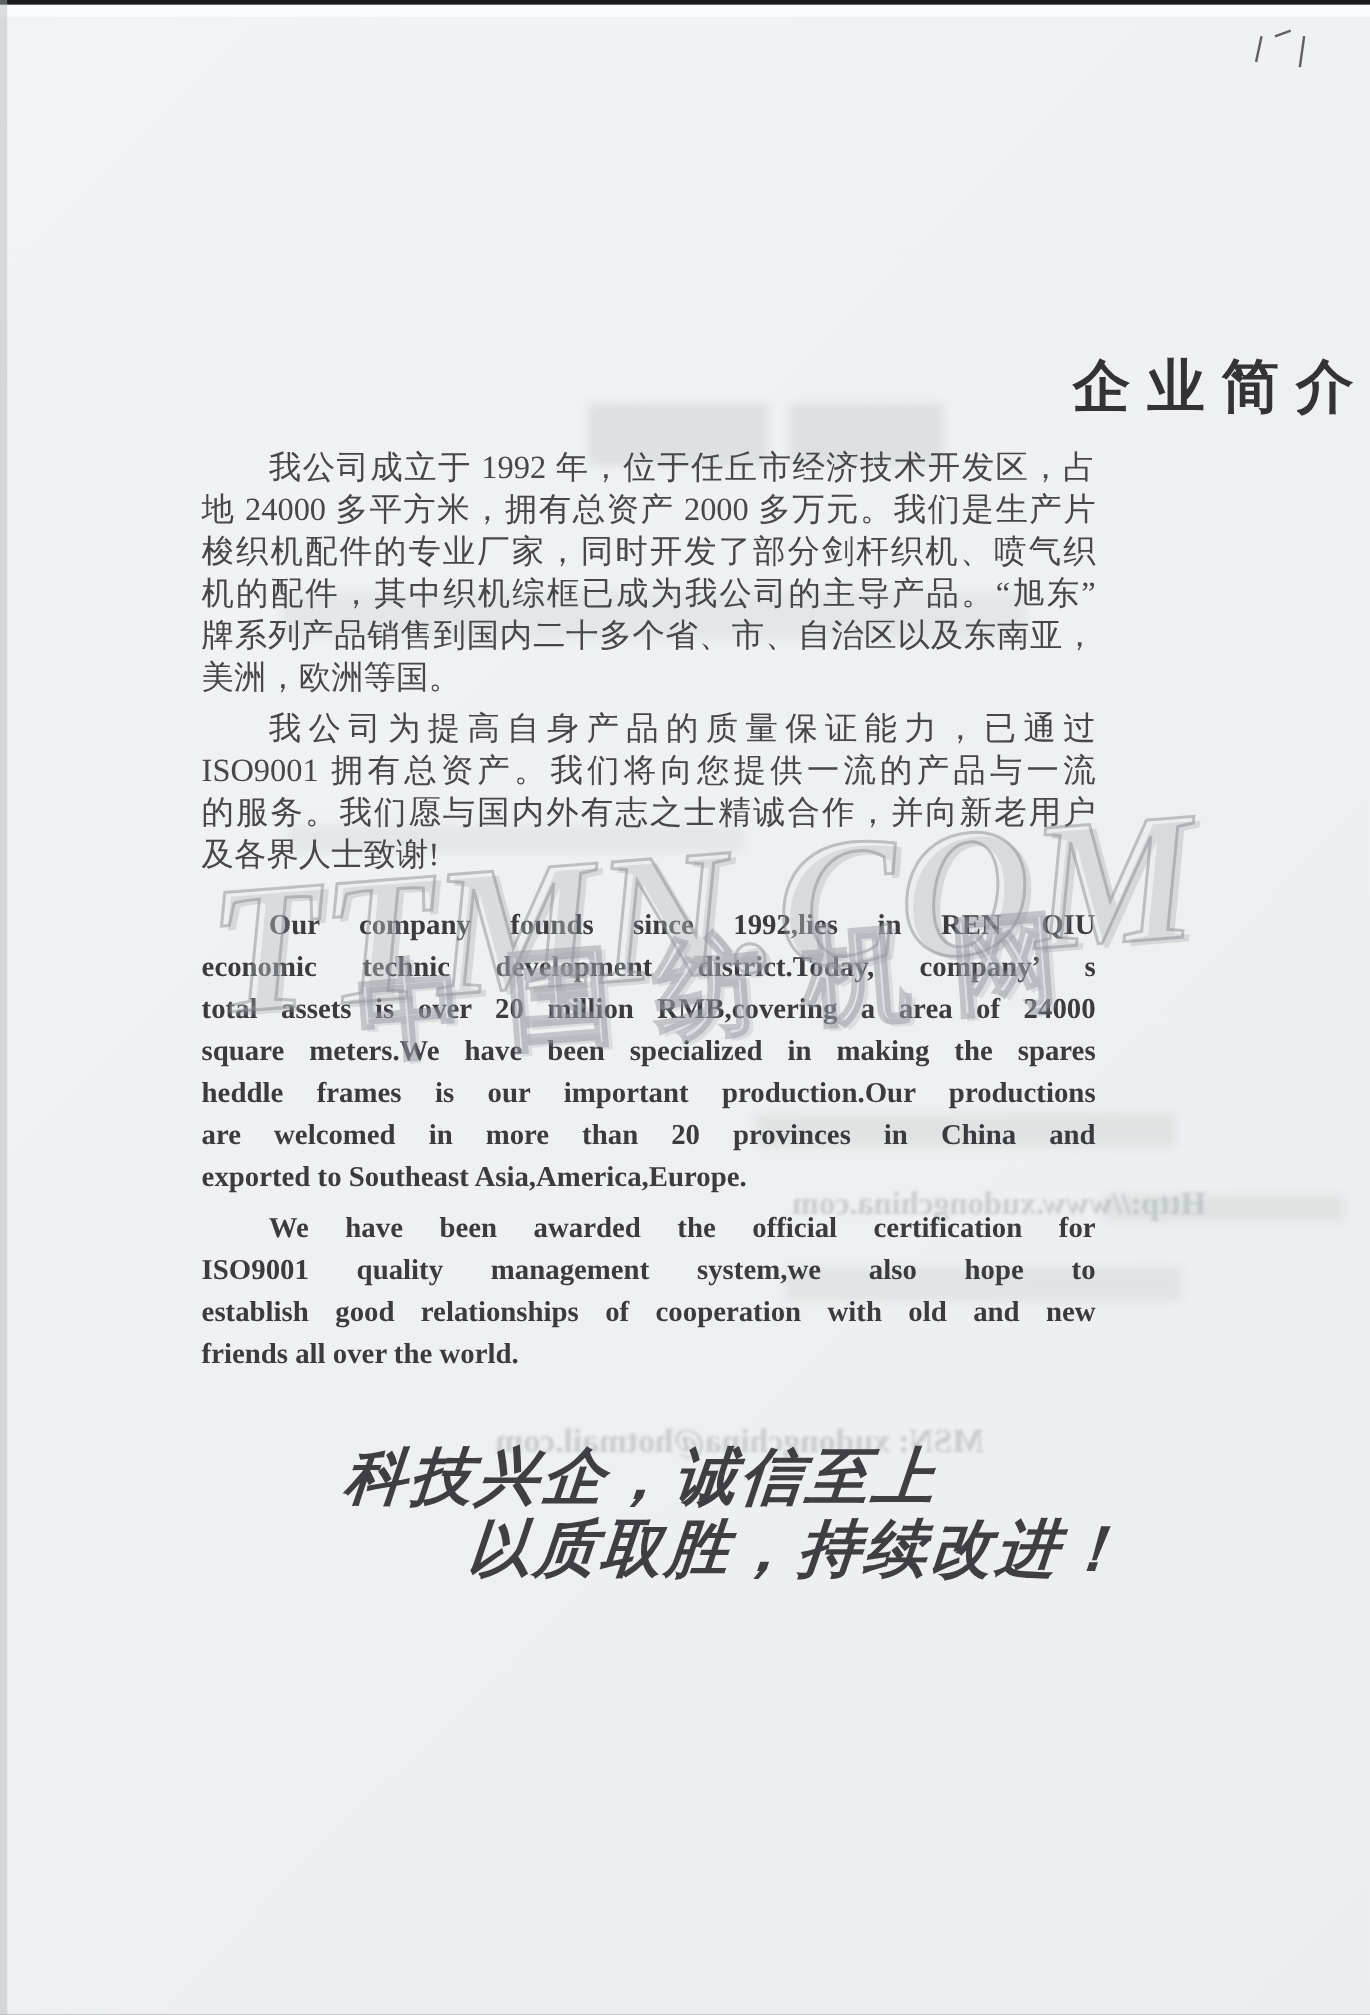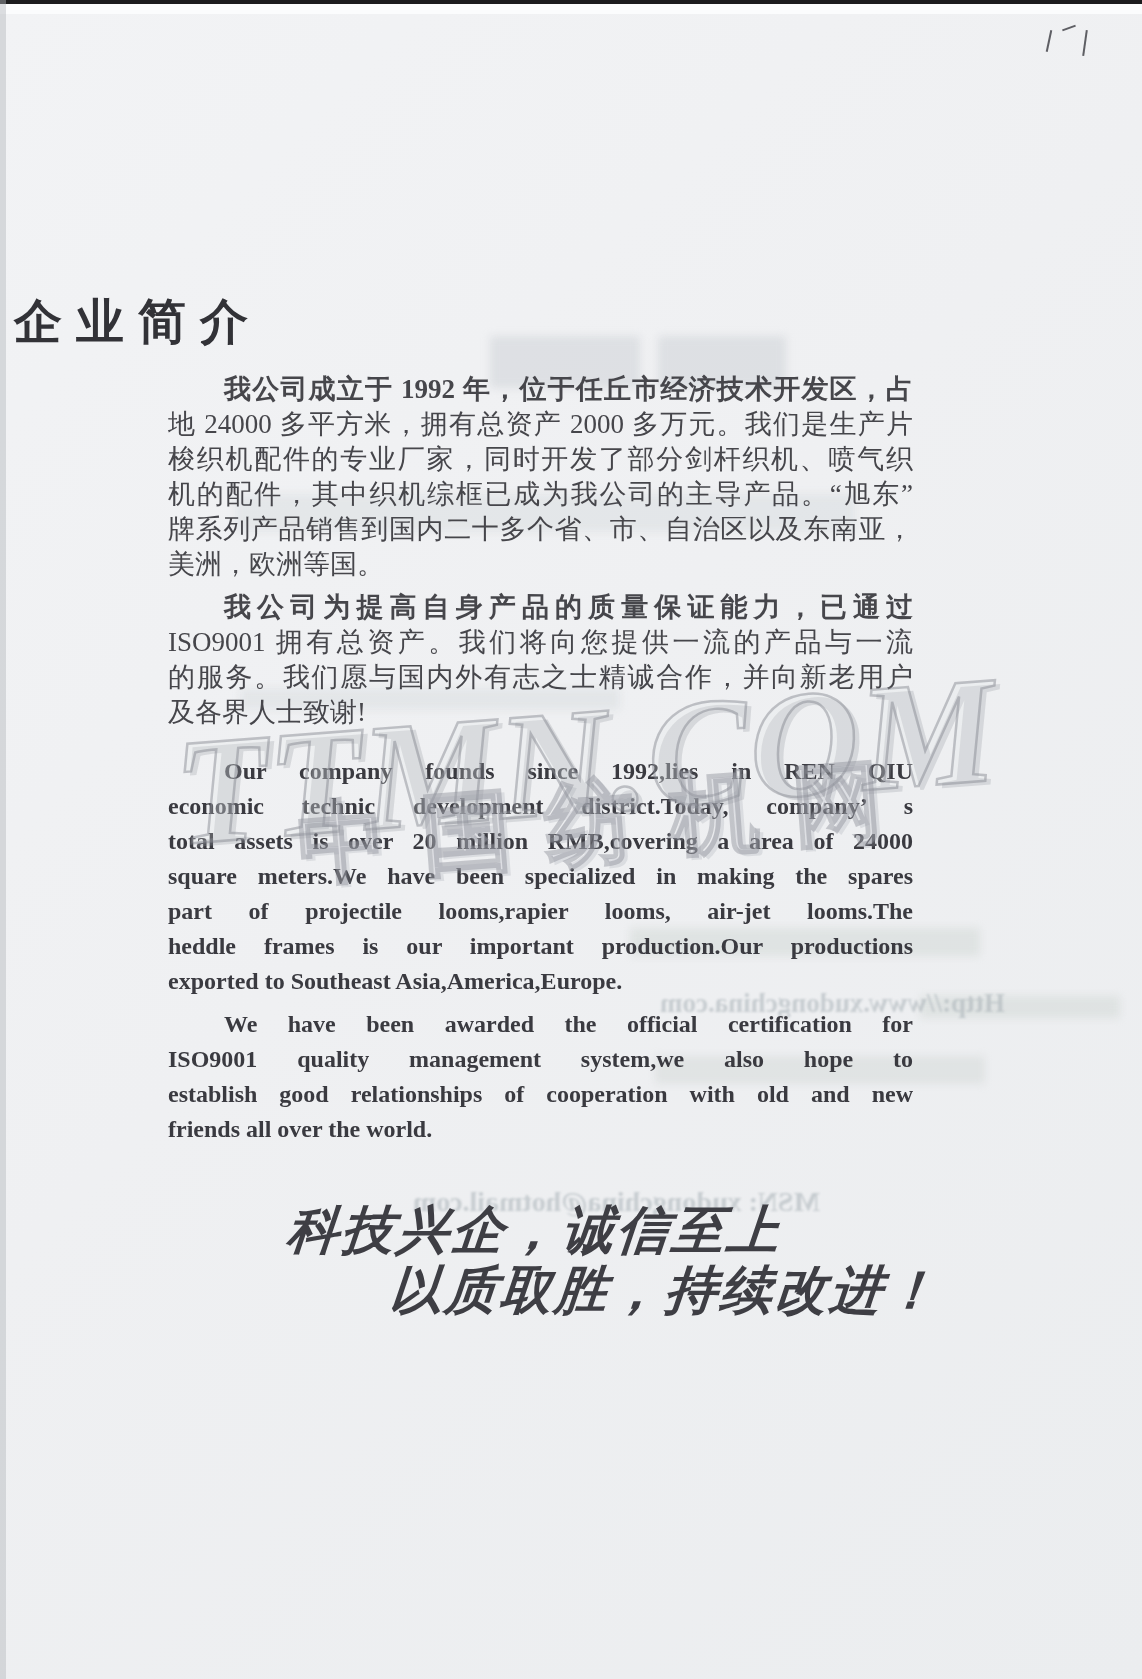--- a/index.html
+++ b/index.html
@@ -10,36 +10,36 @@
     background:linear-gradient(135deg,#f2f3f5 0%,#eff0f2 45%,#ebedef 100%);
     overflow:hidden;
     font-family:"Liberation Serif","DejaVu Serif",serif;
   }
   .scan-edge-top{position:absolute;left:0;top:0;width:100%;height:4px;background:#1b1b1d;}
   .scan-edge-top2{position:absolute;left:0;top:4px;width:100%;height:10px;background:#fbfcfd;}
   .scan-edge-left{position:absolute;left:0;top:0;width:6px;height:100%;background:rgba(180,184,188,0.45);}
   .mark{position:absolute;background:rgba(45,45,52,0.75);}
   .title{
     position:absolute;left:0;top:258px;width:100%;
-    text-align:left;font-size:48px;font-weight:bold;
+    text-align:right;font-size:48px;font-weight:bold;
     letter-spacing:14px;text-indent:14px;color:#323237;
   }
   .body{position:absolute;left:168px;top:372px;width:745px;z-index:4;}
   .para{margin:0;}
   .para.p1{margin-bottom:8px;}
   .para.p2{margin-bottom:24px;}
   .para.p3{margin-bottom:8px;}
   .line{
     height:35px;line-height:35px;
     text-align:justify;text-align-last:justify;
     white-space:nowrap;overflow:visible;
   }
   .zh .line{font-size:27px;color:#46464b;}
   .en .line{font-size:24px;font-weight:bold;color:#3a3a40;}
-  .line.first{text-indent:56px;font-weight:bold;}
+  .line.first{text-indent:56px;}
   .line.last{text-align-last:left;}
   .watermark{
     position:absolute;left:175px;top:682px;width:900px;z-index:6;
     transform:rotate(-4.5deg);pointer-events:none;
   }
   .wm-main{
     font-size:152px;line-height:1;font-style:italic;font-weight:bold;
     letter-spacing:1px;white-space:nowrap;
     color:rgba(228,230,234,0.22);
     -webkit-text-stroke:2.5px rgba(128,131,140,0.45);
@@ -105,22 +105,22 @@
       <div class="line first">我公司为提高自身产品的质量保证能力，已通过</div>
       <div class="line">ISO9001 拥有总资产。我们将向您提供一流的产品与一流</div>
       <div class="line">的服务。我们愿与国内外有志之士精诚合作，并向新老用户</div>
       <div class="line last">及各界人士致谢!</div>
     </div>
     <div class="para p3 en">
       <div class="line first">Our company founds since 1992,lies in REN QIU</div>
       <div class="line">economic technic development district.Today, company’ s</div>
       <div class="line">total assets is over 20 million RMB,covering a area of 24000</div>
       <div class="line">square meters.We have been specialized in making the spares</div>
-      <div class="line">part of projectile looms,rapier looms, air-jet looms.The</div>
       <div class="line">heddle frames is our important production.Our productions</div>
+      <div class="line">are welcomed in more than 20 provinces in China and</div>
       <div class="line last">exported to Southeast Asia,America,Europe.</div>
     </div>
     <div class="para p4 en">
       <div class="line first">We have been awarded the official certification for</div>
       <div class="line">ISO9001 quality management system,we also hope to</div>
       <div class="line">establish good relationships of cooperation with old and new</div>
       <div class="line last">friends all over the world.</div>
     </div>
   </div>
 

